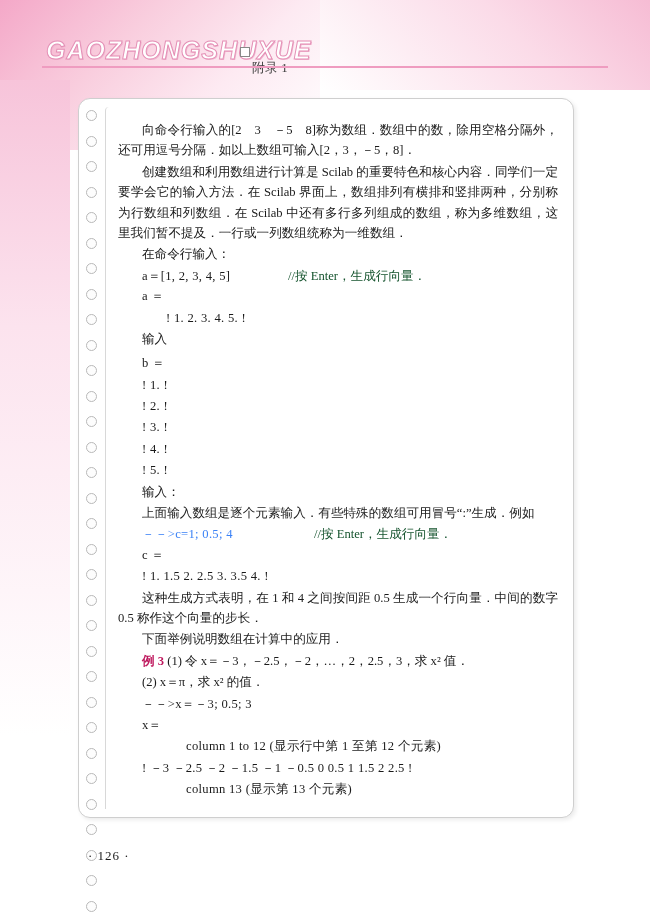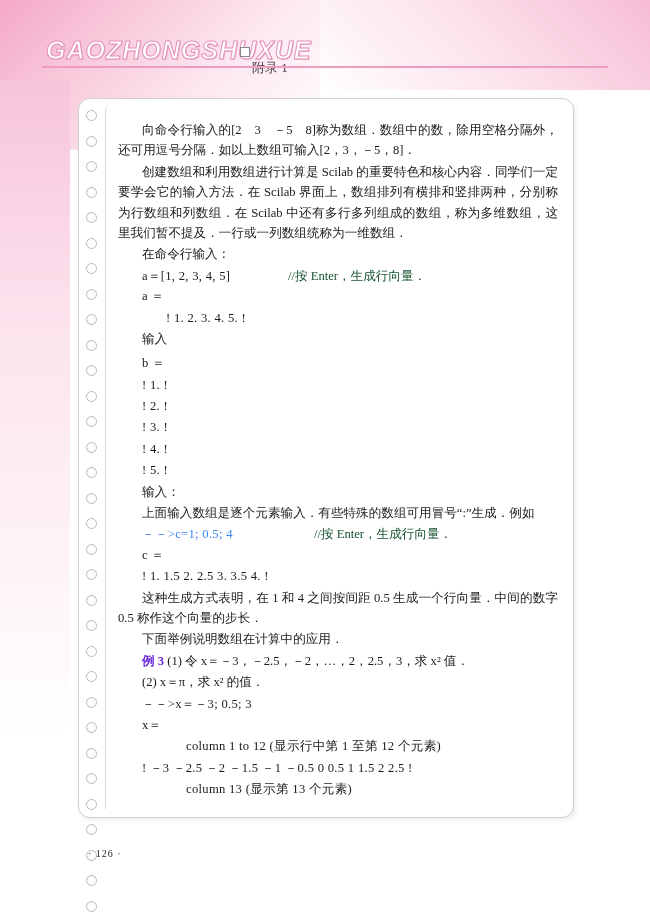--- a/index.html
+++ b/index.html
@@ -166,31 +166,31 @@
     width: 196px;
     flex: 0 0 196px;
     padding-left: 24px;
     box-sizing: border-box;
   }
   .comment {
     color: #14532d;
     flex: 1;
   }
   .pink { color: #3b82f6; }
-  .pinkbold { color: #6d28d9; font-weight: bold; }
+  .pinkbold { color: #be185d; font-weight: bold; }
 
   .spacer-sm { height: 3px; }
 
   
   .footer {
     position: absolute;
     left: 88px;
     top: 848px;
     z-index: 5;
-    font-size: 10px;
+    font-size: 13px;
     color: #1a1a1a;
     letter-spacing: 1px;
   }
 </style>
 </head>
 <body>
 
 <div class="bg-top-left"></div>
 <div class="bg-top-right"></div>
 <div class="bg-left-strip"></div>

